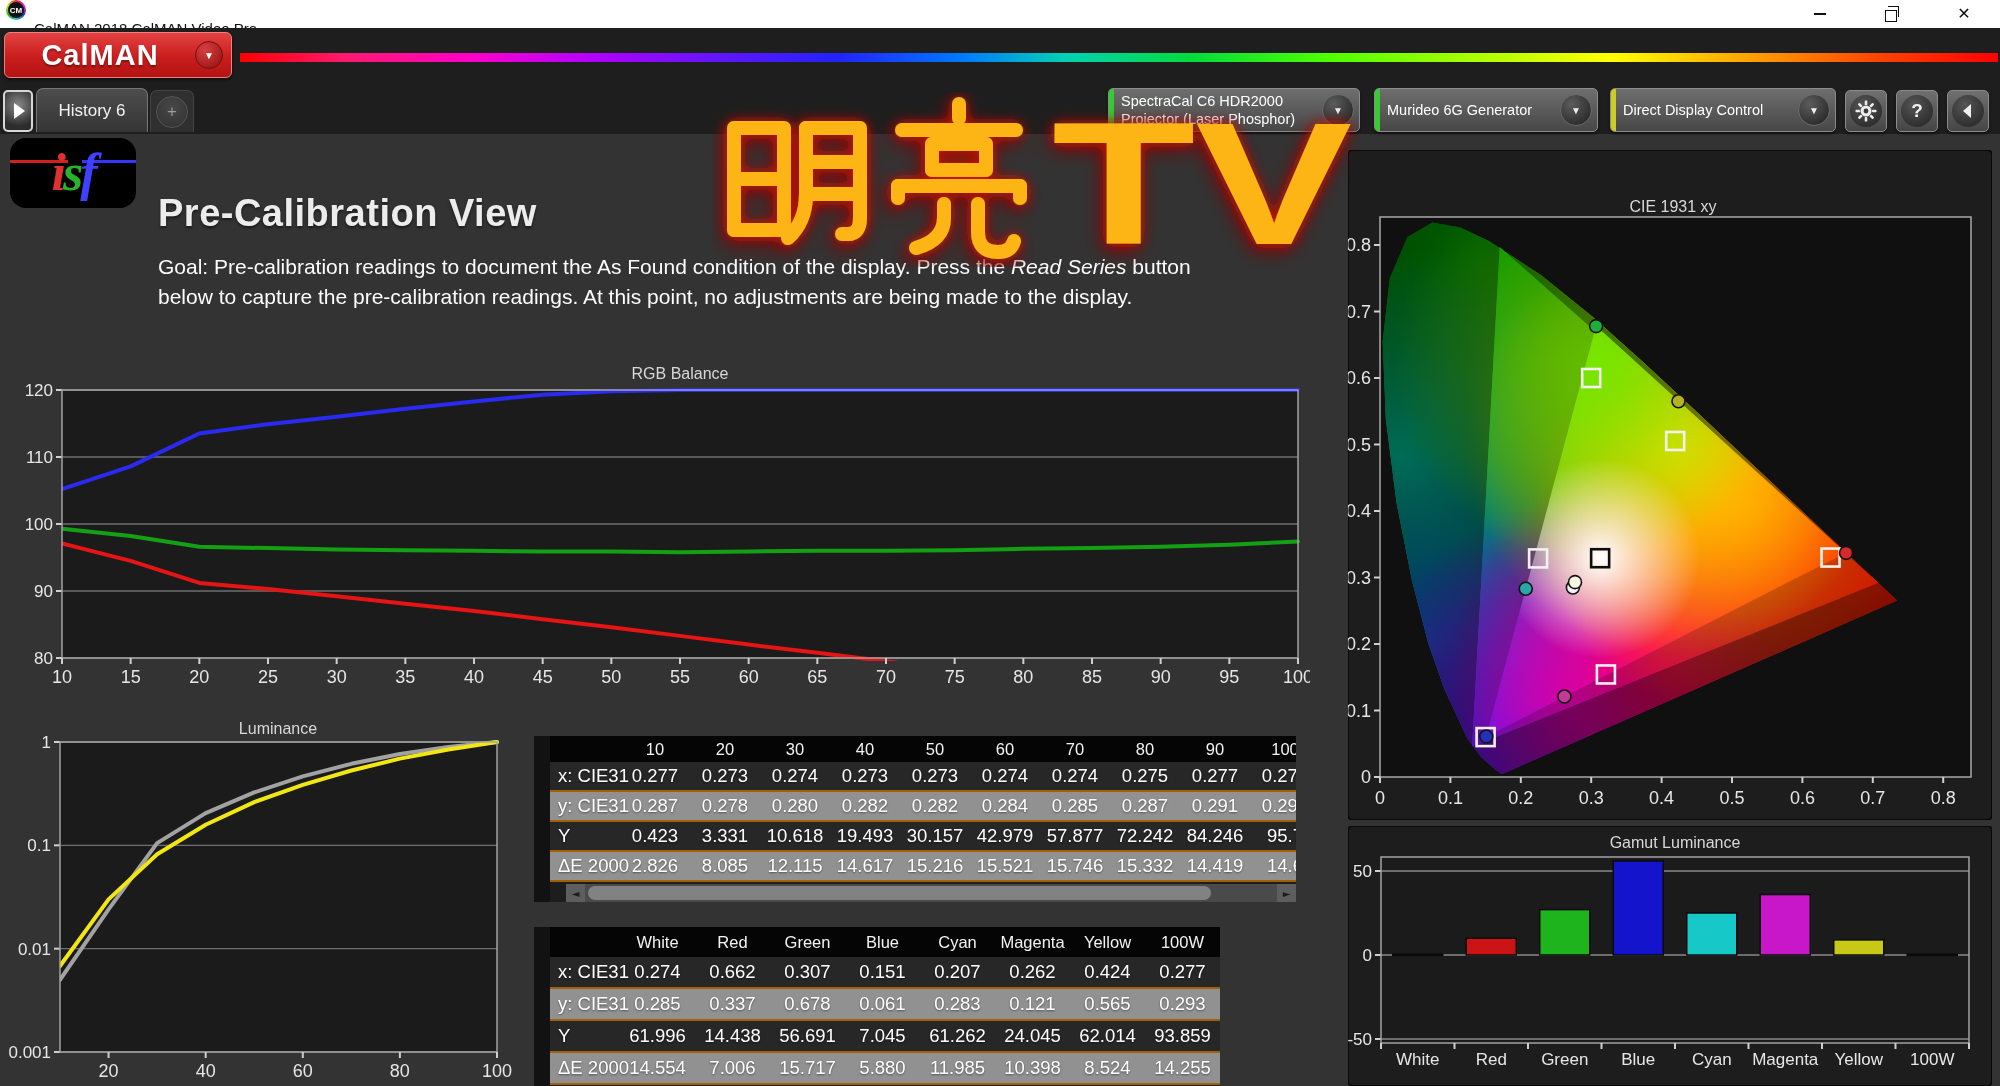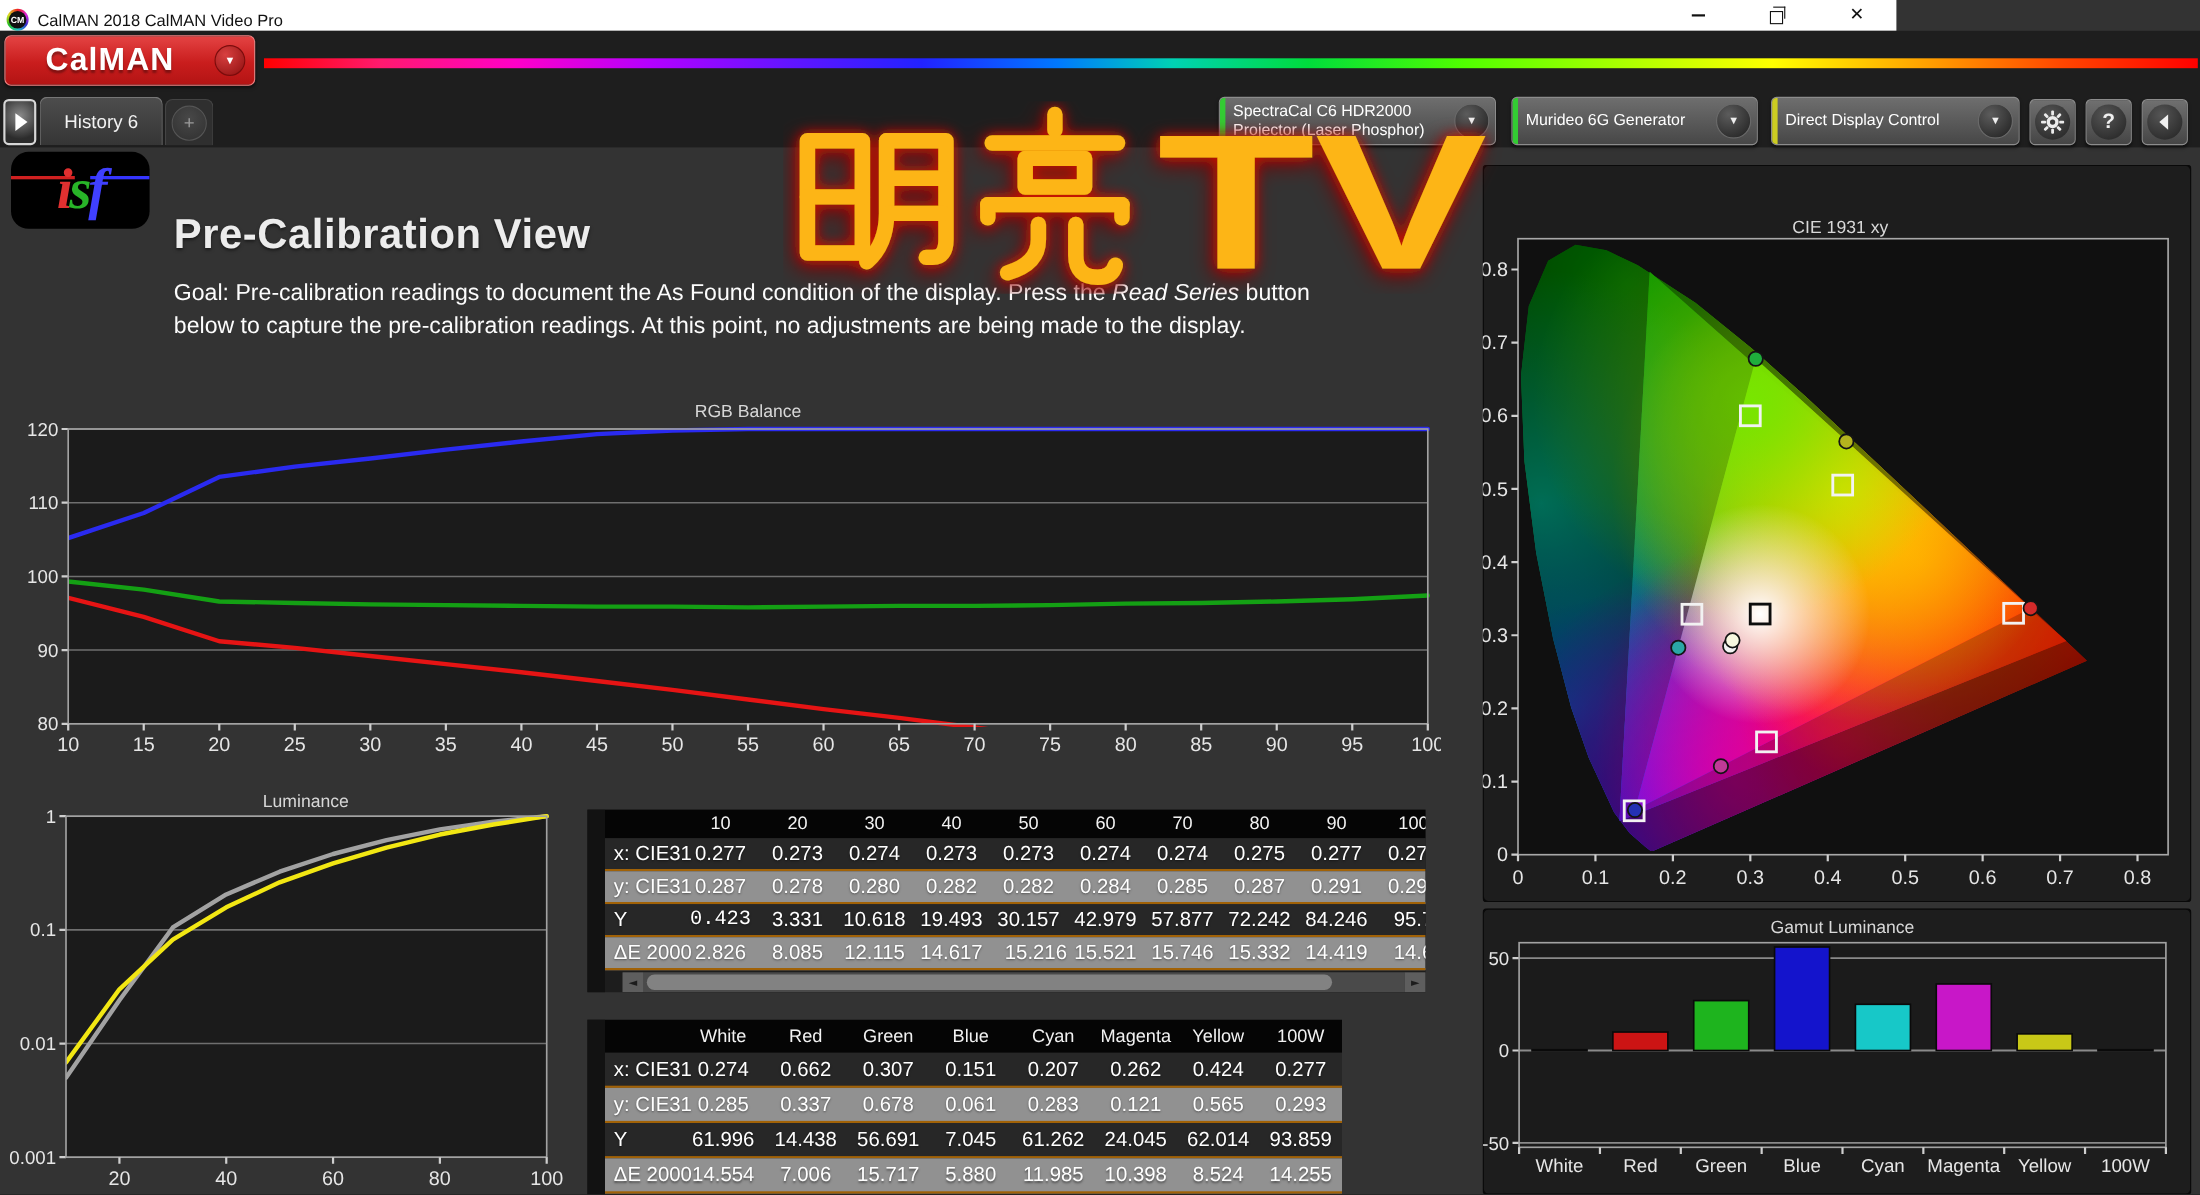--- a/index.html
+++ b/index.html
@@ -1,19 +1,19 @@
 <!DOCTYPE html>
 <html><head>
 <meta charset="utf-8">
 <style>
   html,body{margin:0;padding:0;background:#222;}
   #app{position:relative;width:2000px;height:1086px;background:#333333;overflow:hidden;
        font-family:"Liberation Sans",sans-serif;-webkit-font-smoothing:antialiased;}
   
-  .titlebar{position:absolute;left:0;top:0;width:1724px;height:28px;background:#ffffff;display:flex;align-items:flex-end;}
+  .titlebar{position:absolute;left:0;top:0;width:2000px;height:28px;background:#ffffff;display:flex;align-items:flex-start;}
   .cm-logo{width:20px;height:20px;border-radius:50%;margin-left:6px;
      background:conic-gradient(#e22,#d2d,#33c,#2cc,#2b2,#dd2,#e22);display:flex;align-items:center;justify-content:center;}
   .cm-logo-inner{width:16px;height:16px;border-radius:50%;background:#111;color:#fff;font-size:8px;font-weight:bold;
      display:flex;align-items:center;justify-content:center;}
   .win-title{margin-left:8px;font-size:15px;color:#111;margin-top:20px;}
   .win-controls{position:absolute;right:0;top:0;height:28px;display:flex;}
   .win-btn{width:72px;height:28px;display:flex;align-items:center;justify-content:center;color:#111;}
   .min-glyph{width:12px;height:0;border-top:2px solid #111;}
   .restore-glyph{position:relative;width:10px;height:10px;border:1.5px solid #111;background:#fff;margin-top:3px;margin-right:3px;}
   .restore-glyph:before{content:"";position:absolute;left:2px;top:-5px;width:10px;height:10px;border:1.5px solid #111;border-bottom:none;border-left:none;}
@@ -534,38 +534,38 @@
         <div style="width: 70px;">0.282</div>
         <div style="width: 70px;">0.282</div>
         <div style="width: 70px;">0.284</div>
         <div style="width: 70px;">0.285</div>
         <div style="width: 70px;">0.287</div>
         <div style="width: 70px;">0.291</div>
         <div style="width: 70px;">0.293</div>
       </div>
       <div class="trow row-dark" style="height: 30px; line-height: 28px;">
         <div class="rlabel" style="width: 70px;">Y</div>
-        <div style="width: 70px; font-family: Liberation Mono, monospace;">0.423</div>
+        <div style="width: 70px;">0.423</div>
         <div style="width: 70px;">3.331</div>
         <div style="width: 70px;">10.618</div>
         <div style="width: 70px;">19.493</div>
         <div style="width: 70px;">30.157</div>
         <div style="width: 70px;">42.979</div>
         <div style="width: 70px;">57.877</div>
         <div style="width: 70px;">72.242</div>
         <div style="width: 70px;">84.246</div>
         <div style="width: 70px;">95.7</div>
       </div>
       <div class="trow row-light" style="height: 30px; line-height: 28px;">
         <div class="rlabel" style="width: 70px;">ΔE 2000</div>
         <div style="width: 70px;">2.826</div>
         <div style="width: 70px;">8.085</div>
         <div style="width: 70px;">12.115</div>
         <div style="width: 70px;">14.617</div>
-        <div style="width: 70px; text-align: right;">15.216</div>
+        <div style="width: 70px;">15.216</div>
         <div style="width: 70px;">15.521</div>
         <div style="width: 70px;">15.746</div>
         <div style="width: 70px;">15.332</div>
         <div style="width: 70px;">14.419</div>
         <div style="width: 70px;">14.6</div>
       </div>
       <div class="hscroll">
         <div class="sb-btn">◄</div>
         <div class="sb-track">
           <div class="sb-thumb"></div>

